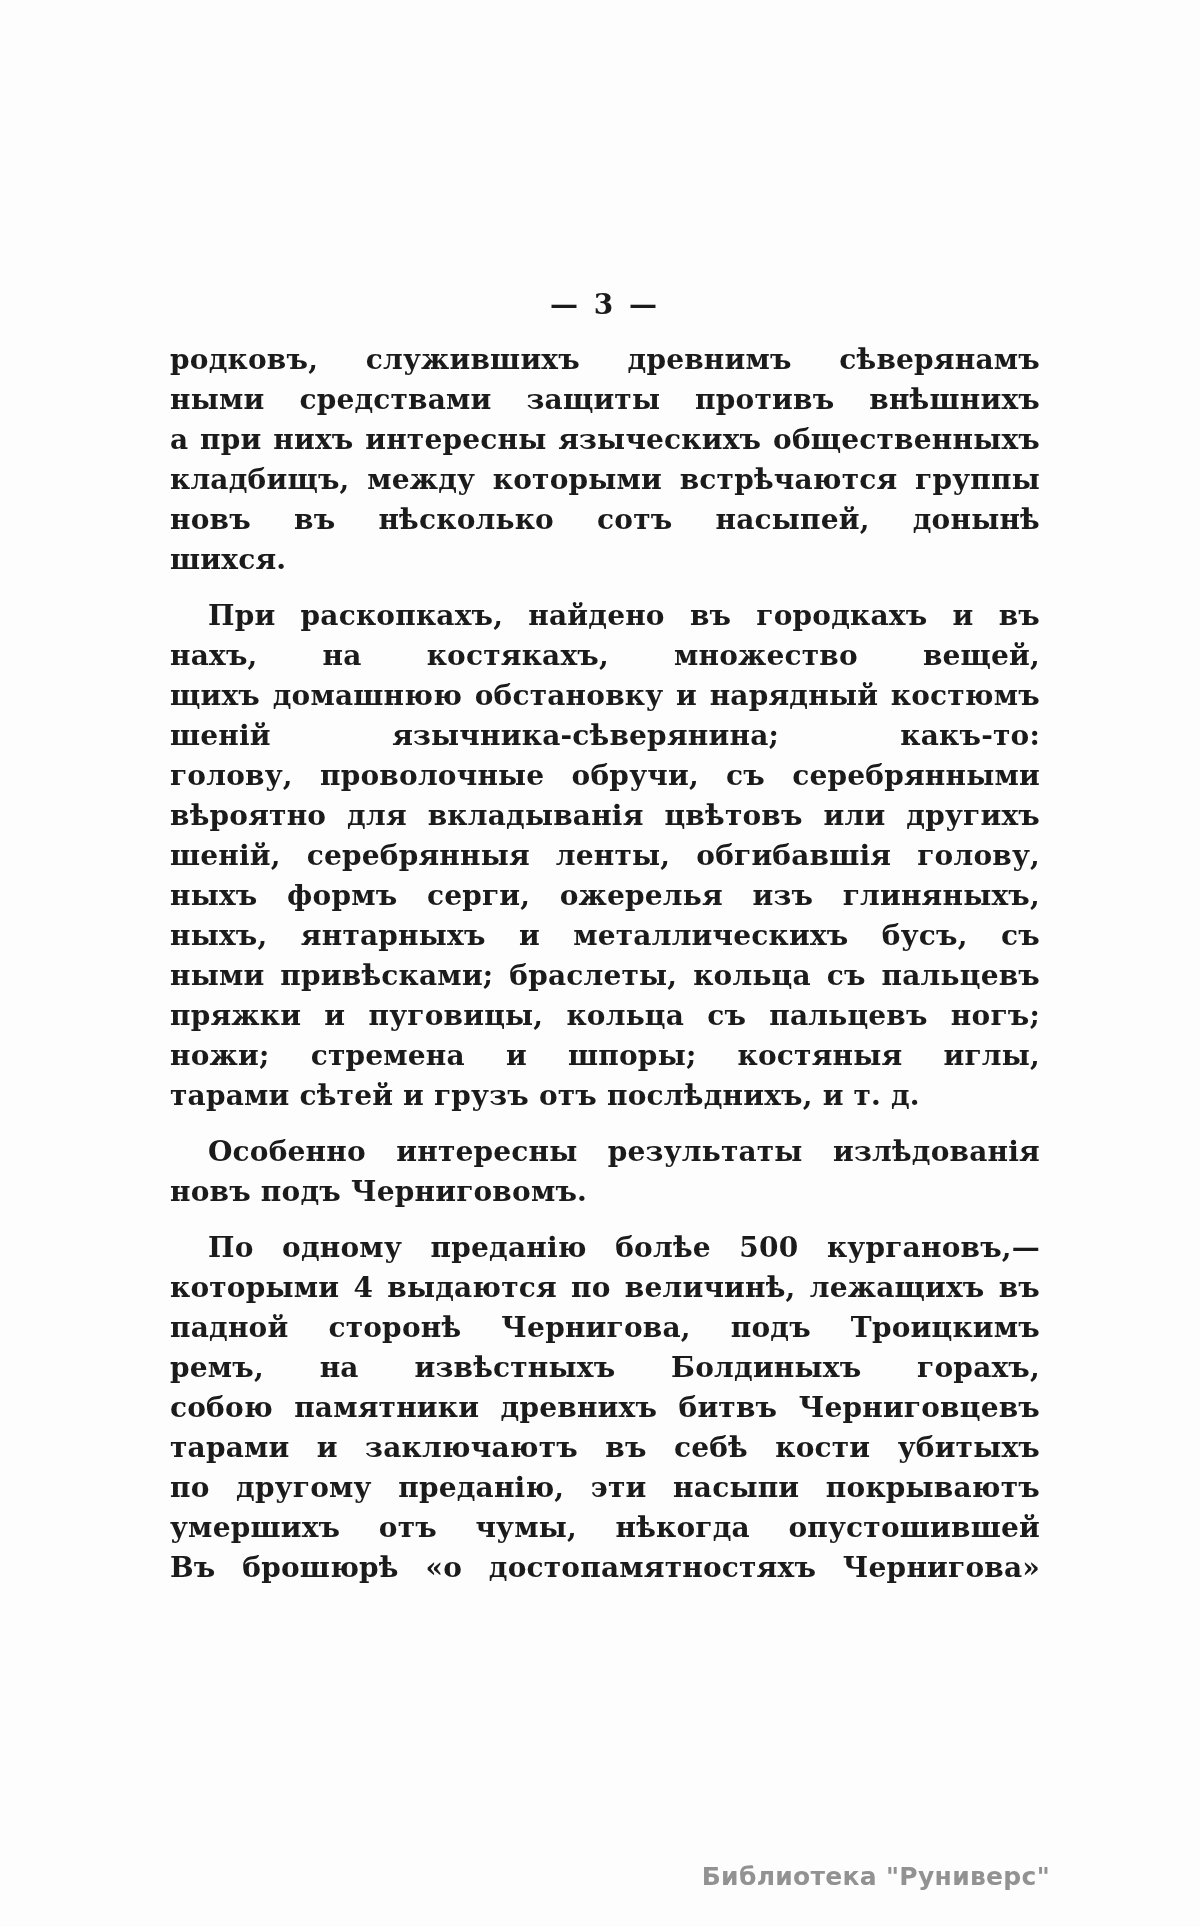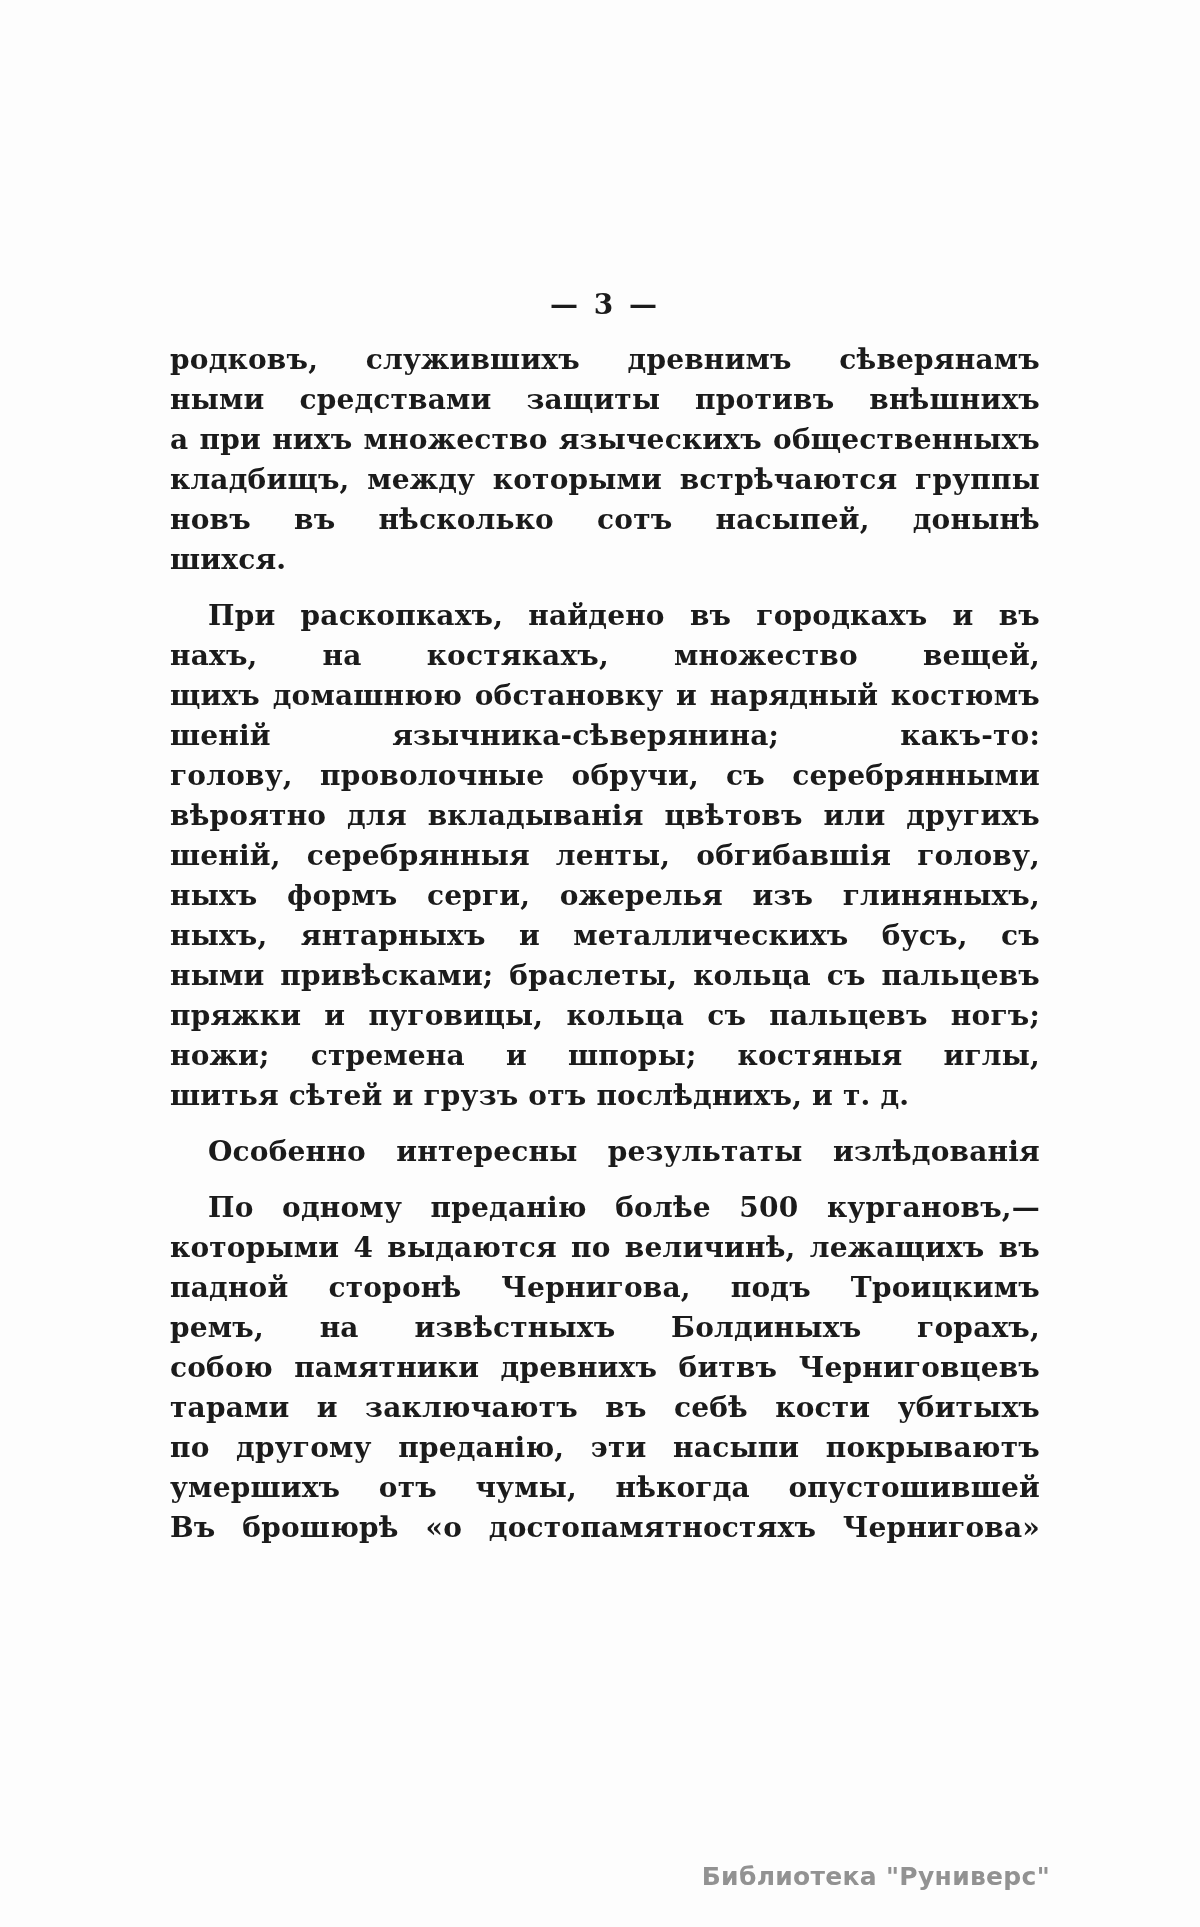--- a/index.html
+++ b/index.html
@@ -71,42 +71,43 @@
 </head>
 <body>
 
 <div class="page">
   <div class="page-number">— 3 —</div>
 
   <div class="page-text">
       <div class="paragraph">
         <div class="line">родковъ, служившихъ древнимъ сѣверянамъ обществен-</div>
         <div class="line">ными средствами защиты противъ внѣшнихъ враговъ,</div>
-        <div class="line">а при нихъ множество языческихъ общественныхъ</div>
+        <div class="line">а при нихъ интересны языческихъ общественныхъ</div>
         <div class="line">кладбищъ, между которыми встрѣчаются группы курга-</div>
         <div class="line">новъ въ нѣсколько сотъ насыпей, донынѣ сохранив-</div>
         <div class="line last-left">шихся.</div>
       </div>
       <div class="paragraph indented">
         <div class="line">При раскопкахъ, найдено въ городкахъ и въ курга-</div>
         <div class="line">нахъ, на костякахъ, множество вещей, возстанавливаю-</div>
         <div class="line">щихъ домашнюю обстановку и нарядный костюмъ укра-</div>
         <div class="line">шеній язычника-сѣверянина; какъ-то: надѣвавшіеся на</div>
         <div class="line">голову, проволочные обручи, съ серебрянными загибами,</div>
         <div class="line">вѣроятно для вкладыванія цвѣтовъ или другихъ укра-</div>
         <div class="line">шеній, серебрянныя ленты, обгибавшія голову, различ-</div>
         <div class="line">ныхъ формъ серги, ожерелья изъ глиняныхъ, стекля-</div>
         <div class="line">ныхъ, янтарныхъ и металлическихъ бусъ, съ различ-</div>
         <div class="line">ными привѣсками; браслеты, кольца съ пальцевъ рукъ,</div>
         <div class="line">пряжки и пуговицы, кольца съ пальцевъ ногъ; желѣзные</div>
         <div class="line">ножи; стремена и шпоры; костяныя иглы, вѣроятно для</div>
-        <div class="line last-left">шитья сѣтей и грузъ отъ послѣднихъ, и т. д.</div>
+        <div class="line last-left">тарами сѣтей и грузъ отъ послѣднихъ, и т. д.</div>
       </div>
       <div class="paragraph indented">
         <div class="line">Особенно интересны результаты излѣдованія курга-</div>
+        <div class="line last-left">новъ подъ Черниговомъ.</div>
       </div>
       <div class="paragraph indented">
         <div class="line">По одному преданію болѣе 500 кургановъ,—между</div>
         <div class="line">которыми 4 выдаются по величинѣ, лежащихъ въ за-</div>
         <div class="line">падной сторонѣ Чернигова, подъ Троицкимъ монасты-</div>
         <div class="line">ремъ, на извѣстныхъ Болдиныхъ горахъ, представляютъ</div>
         <div class="line">собою памятники древнихъ битвъ Черниговцевъ съ Та-</div>
         <div class="line">тарами и заключаютъ въ себѣ кости убитыхъ воиновъ;</div>
         <div class="line">по другому преданію, эти насыпи покрываютъ массы</div>
         <div class="line">умершихъ отъ чумы, нѣкогда опустошившей Черниговъ.</div>

